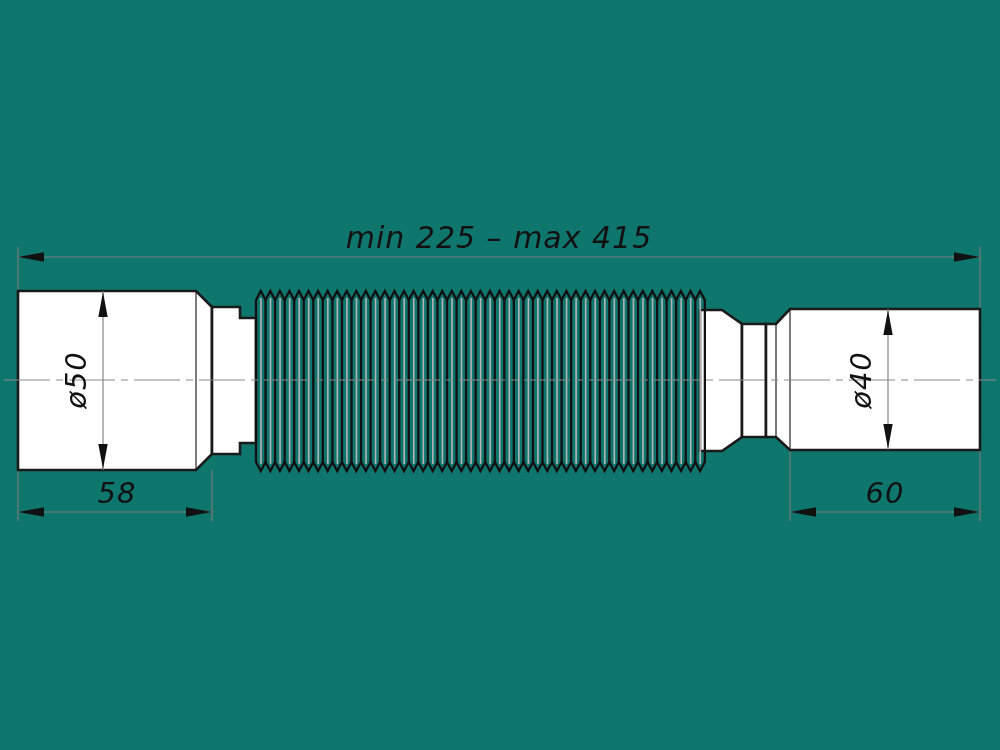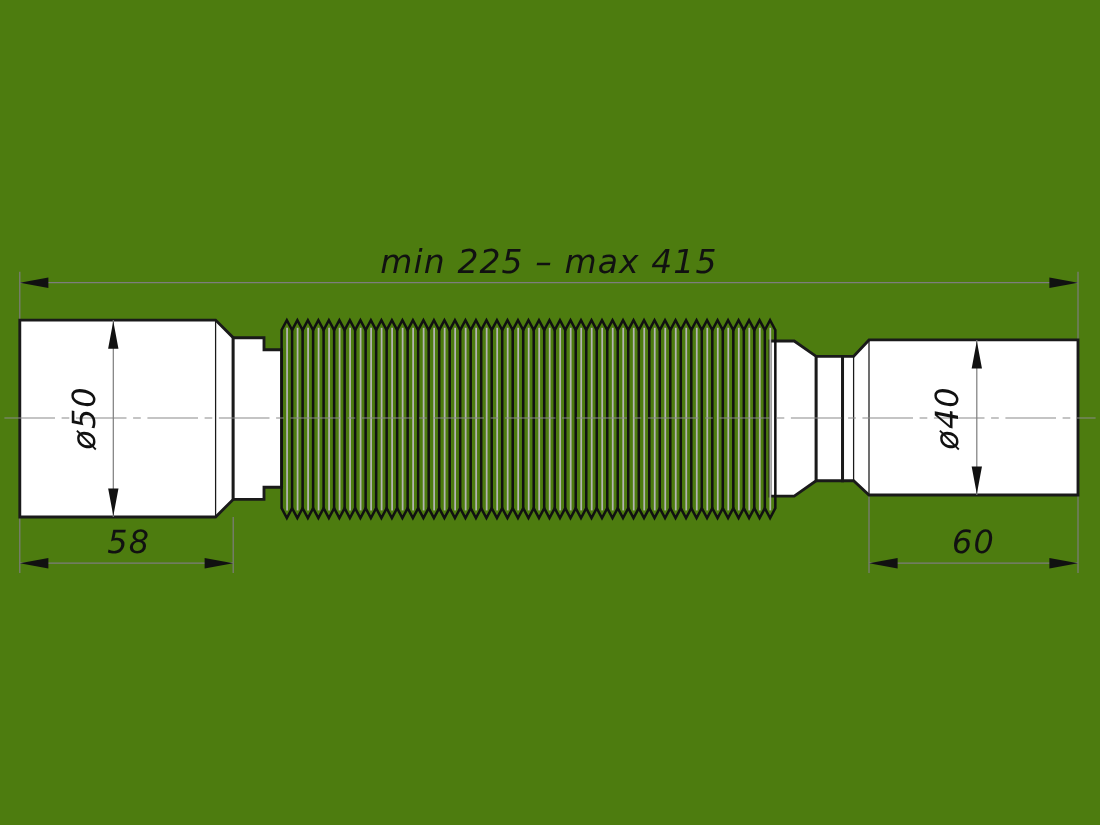--- a/index.html
+++ b/index.html
@@ -10,21 +10,21 @@
   body {
     width: 1000px;
     height: 750px;
     font-family: "DejaVu Sans", sans-serif;
     overflow: hidden;
   }
   #drawing-root {
     position: relative;
     width: 1000px;
     height: 750px;
-    background: #4d7c0f;
+    background: #0f766e;
   }
   svg#tech-drawing {
     display: block;
     width: 1000px;
     height: 750px;
   }
   .outline {
     fill: #ffffff;
     stroke: #1a1a1a;
     stroke-width: 2.6;

